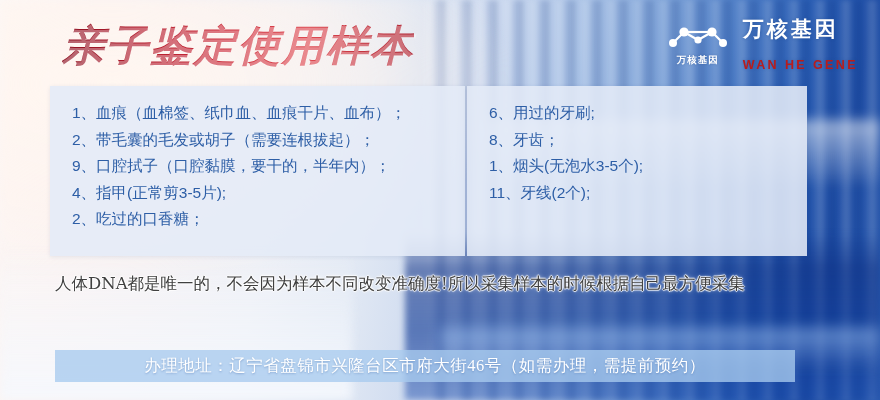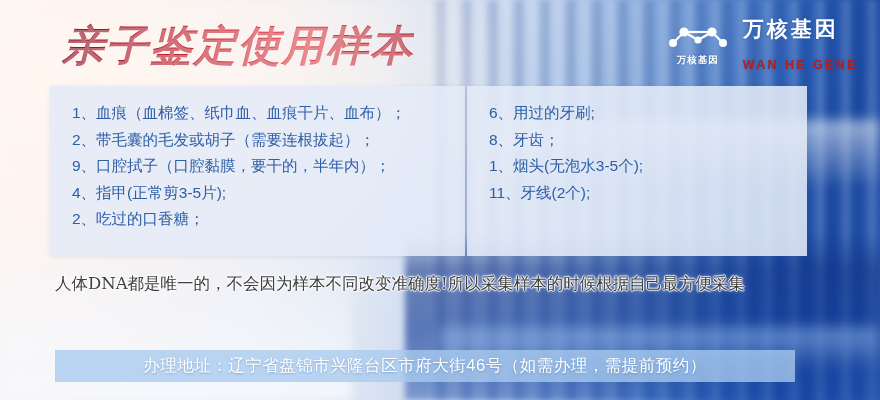--- a/index.html
+++ b/index.html
@@ -184,21 +184,21 @@
     background: rgba(168,202,238,0.78);
     display: flex;
     align-items: center;
     justify-content: center;
   }
   .address-text {
     color: #ffffff;
     font-size: 16.5px;
     letter-spacing: 0.5px;
     white-space: nowrap;
-    font-family: Liberation Sans, sans-serif;
+    font-family: Liberation Serif, serif;
     text-shadow: 0 1px 2px rgba(40,80,150,0.35);
   }
 </style>
 </head>
 <body>
 
 <div id="poster">
 
   <div class="bg-layer bg-base"></div>
   <div class="bg-layer bg-streaks"></div>

